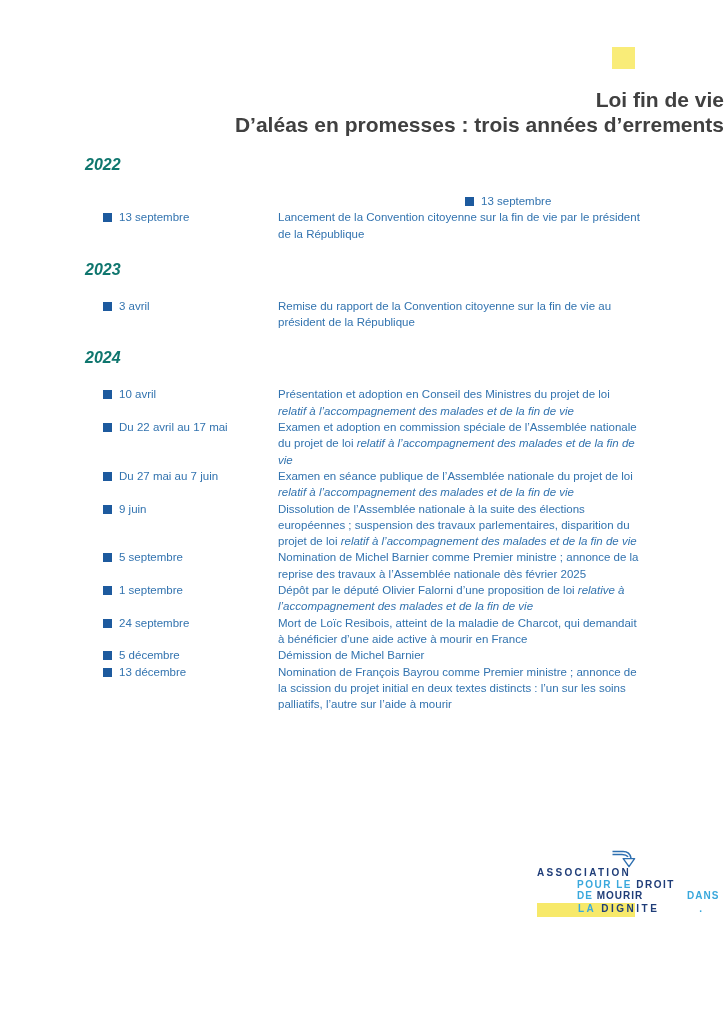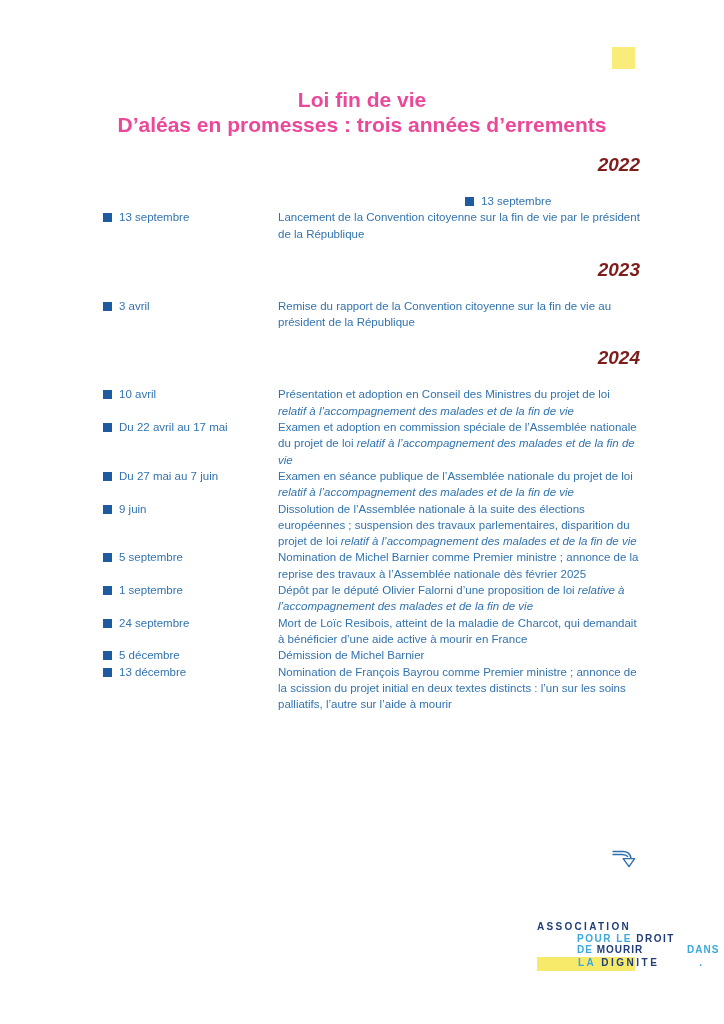--- a/index.html
+++ b/index.html
@@ -12,62 +12,62 @@
     overflow:hidden;
   }
   .corner-square {
     position:absolute; left:612px; top:47px;
     width:23px; height:22px;
     background:#f9ec78;
   }
   .doc-title {
     padding-top:87px;
     margin-bottom:11px;
-    text-align:center;
-    color:#ec4899;
+    text-align:right;
+    color:#404040;
     font-size:21px;
     line-height:25px;
     font-weight:bold;
   }
   .title-line { display:block; }
   .timeline {
     margin-left:85px;
     width:555px;
     color:#3273af;
     font-size:11.5px;
     line-height:16.3px;
   }
   .year {
-    color:#7f1d1d;
-    font-size:19px;
+    color:#0f766e;
+    font-size:16px;
     line-height:26px;
     font-weight:bold;
     font-style:italic;
-    text-align:right;
+    text-align:left;
     margin:15px 0 15px 0;
   }
   .entry { display:flex;justify-content:flex-end; }
   .date-cell {
     width:175px; flex-shrink:0;
     display:flex; align-items:flex-start;
   }
   .bullet {
     width:9px; height:9px;
     background:#1d5a9e;
     margin:4px 7px 0 0;
     flex-shrink:0;
   }
   .desc-cell { width:362px; flex-shrink:0; }
   .desc-cell em { font-style:italic; }
   .continue-arrow {
     position:absolute; left:610px; top:846px;
     width:27px; height:23px;
   }
   .logo {
-    position:absolute; left:537px; top:921px;
+    position:absolute; left:537px; top:867px;
     width:98px;
     font-weight:bold;
     font-size:10px;
     line-height:11.5px;
     white-space:pre;
   }
   .logo-line:nth-child(1) { letter-spacing:2.3px; }
   .logo-line:nth-child(2) { letter-spacing:1.5px; }
   .logo-line:nth-child(3) { letter-spacing:1.0px; }
   .logo-line:nth-child(4) {

